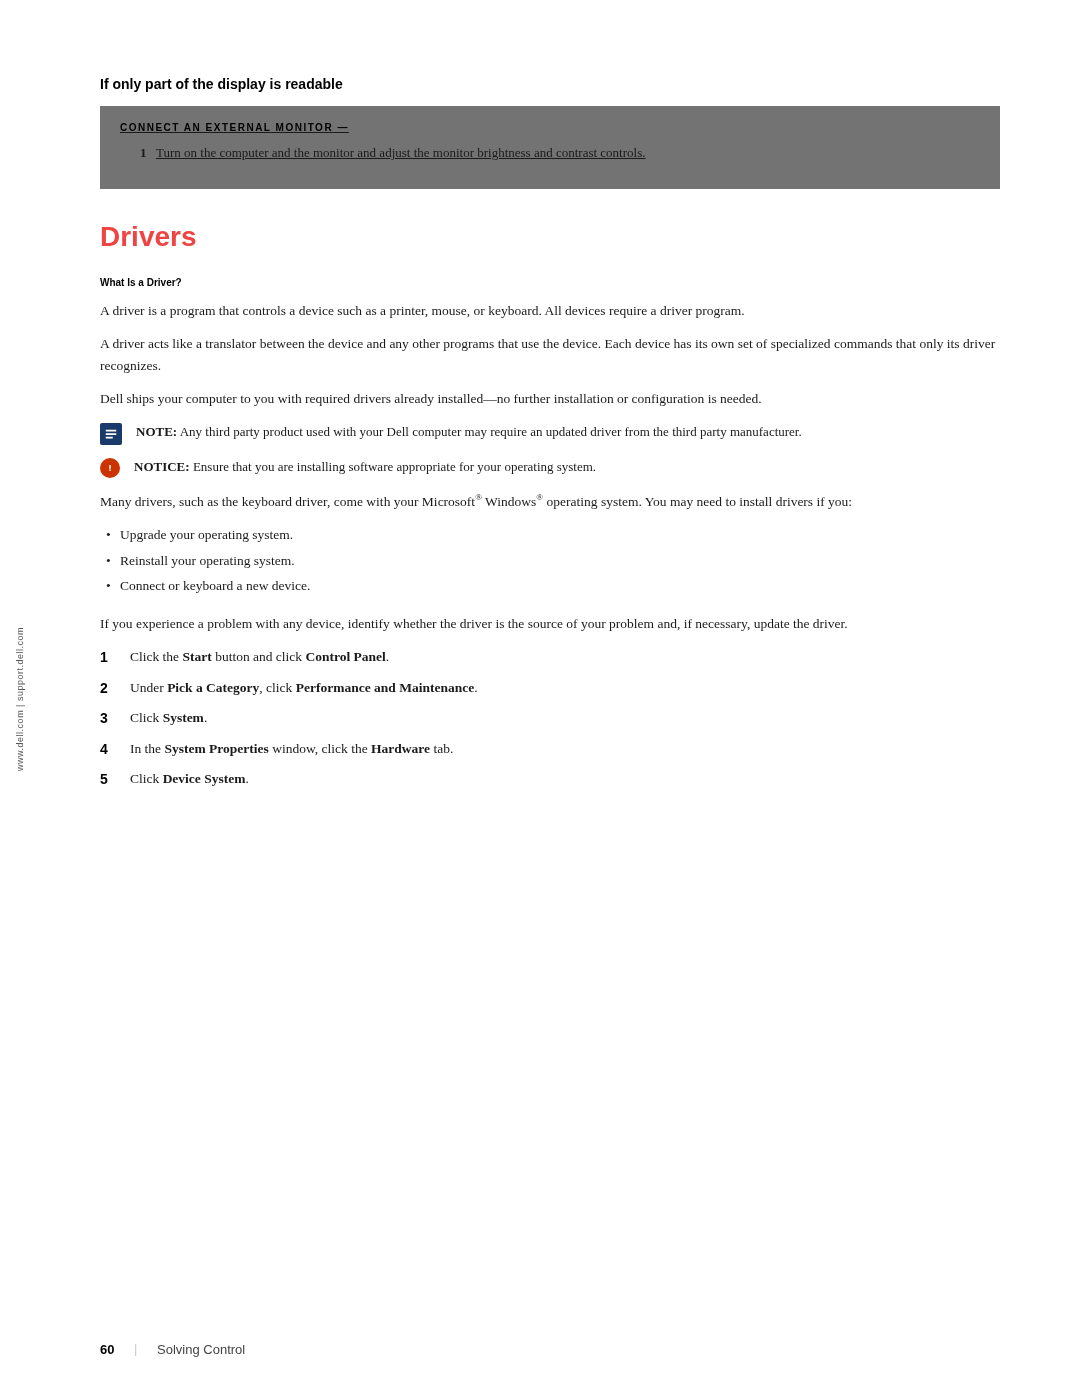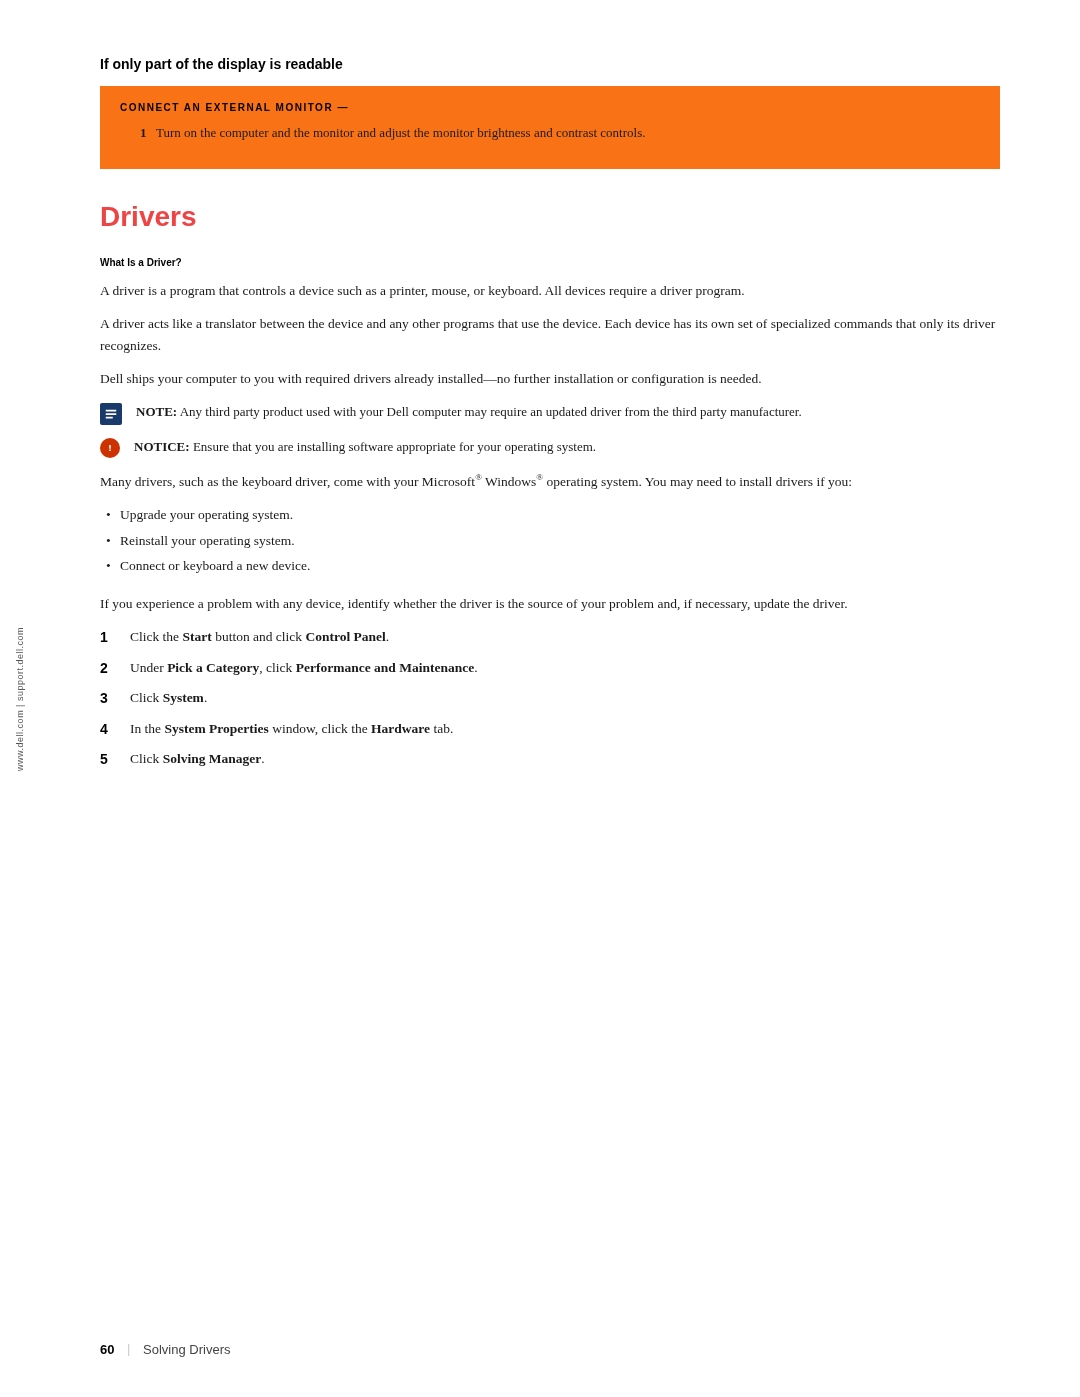--- a/index.html
+++ b/index.html
@@ -39,42 +39,43 @@
       transform: rotate(180deg);
       font-size: 9px;
       color: #555555;
       font-family: Arial, sans-serif;
       letter-spacing: 0.5px;
       white-space: nowrap;
     }
 
     .content-area {
       flex: 1;
-      padding: 56px 80px 80px 60px;
+      padding: 76px 80px 80px 60px;
       position: relative;
     }
 
     
     .display-section {
       margin-bottom: 32px;
     }
 
     .subsection-heading {
       font-family: Arial, Helvetica, sans-serif;
       font-size: 14px;
       font-weight: bold;
       color: #000000;
       margin-bottom: 14px;
     }
 
     .notice-box {
-      background-color: #f97316;
+      background-color: #737373;
       border: none;
       padding: 16px 20px;
       margin-bottom: 10px;
+      text-decoration: underline;
     }
 
     .notice-box-label {
       font-family: Arial, Helvetica, sans-serif;
       font-size: 10px;
       font-weight: bold;
       text-transform: uppercase;
       letter-spacing: 1.5px;
       color: #000000;
       margin-bottom: 10px;
@@ -252,21 +253,21 @@
     }
 
     
     .page-footer {
       position: absolute;
       bottom: 40px;
       left: 60px;
       right: 80px;
       display: flex;
       align-items: center;
-      gap: 13px;
+      gap: 20px;
     }
 
     .page-number {
       font-family: Arial, Helvetica, sans-serif;
       font-size: 13px;
       font-weight: bold;
       color: #000000;
     }
 
     .footer-divider {
@@ -375,27 +376,27 @@
             <span class="step-text">Click <strong>System</strong>.</span>
           </li>
 
           <li class="steps-list">
             <span class="step-number">4</span>
             <span class="step-text">In the <strong>System Properties</strong> window, click the <strong>Hardware</strong> tab.</span>
           </li>
 
           <li class="steps-list">
             <span class="step-number">5</span>
-            <span class="step-text">Click <strong>Solving Manager</strong>.</span>
+            <span class="step-text">Click <strong>Device System</strong>.</span>
           </li>
 
         </ol>
       </div>
     </div>
 
     <div class="page-footer">
       <span class="page-number">60</span>
       <span class="footer-divider">|</span>
-      <span class="footer-text">Solving Drivers</span>
+      <span class="footer-text">Solving Control</span>
     </div>
 
   </div>
 </div>
 
 </body></html>

